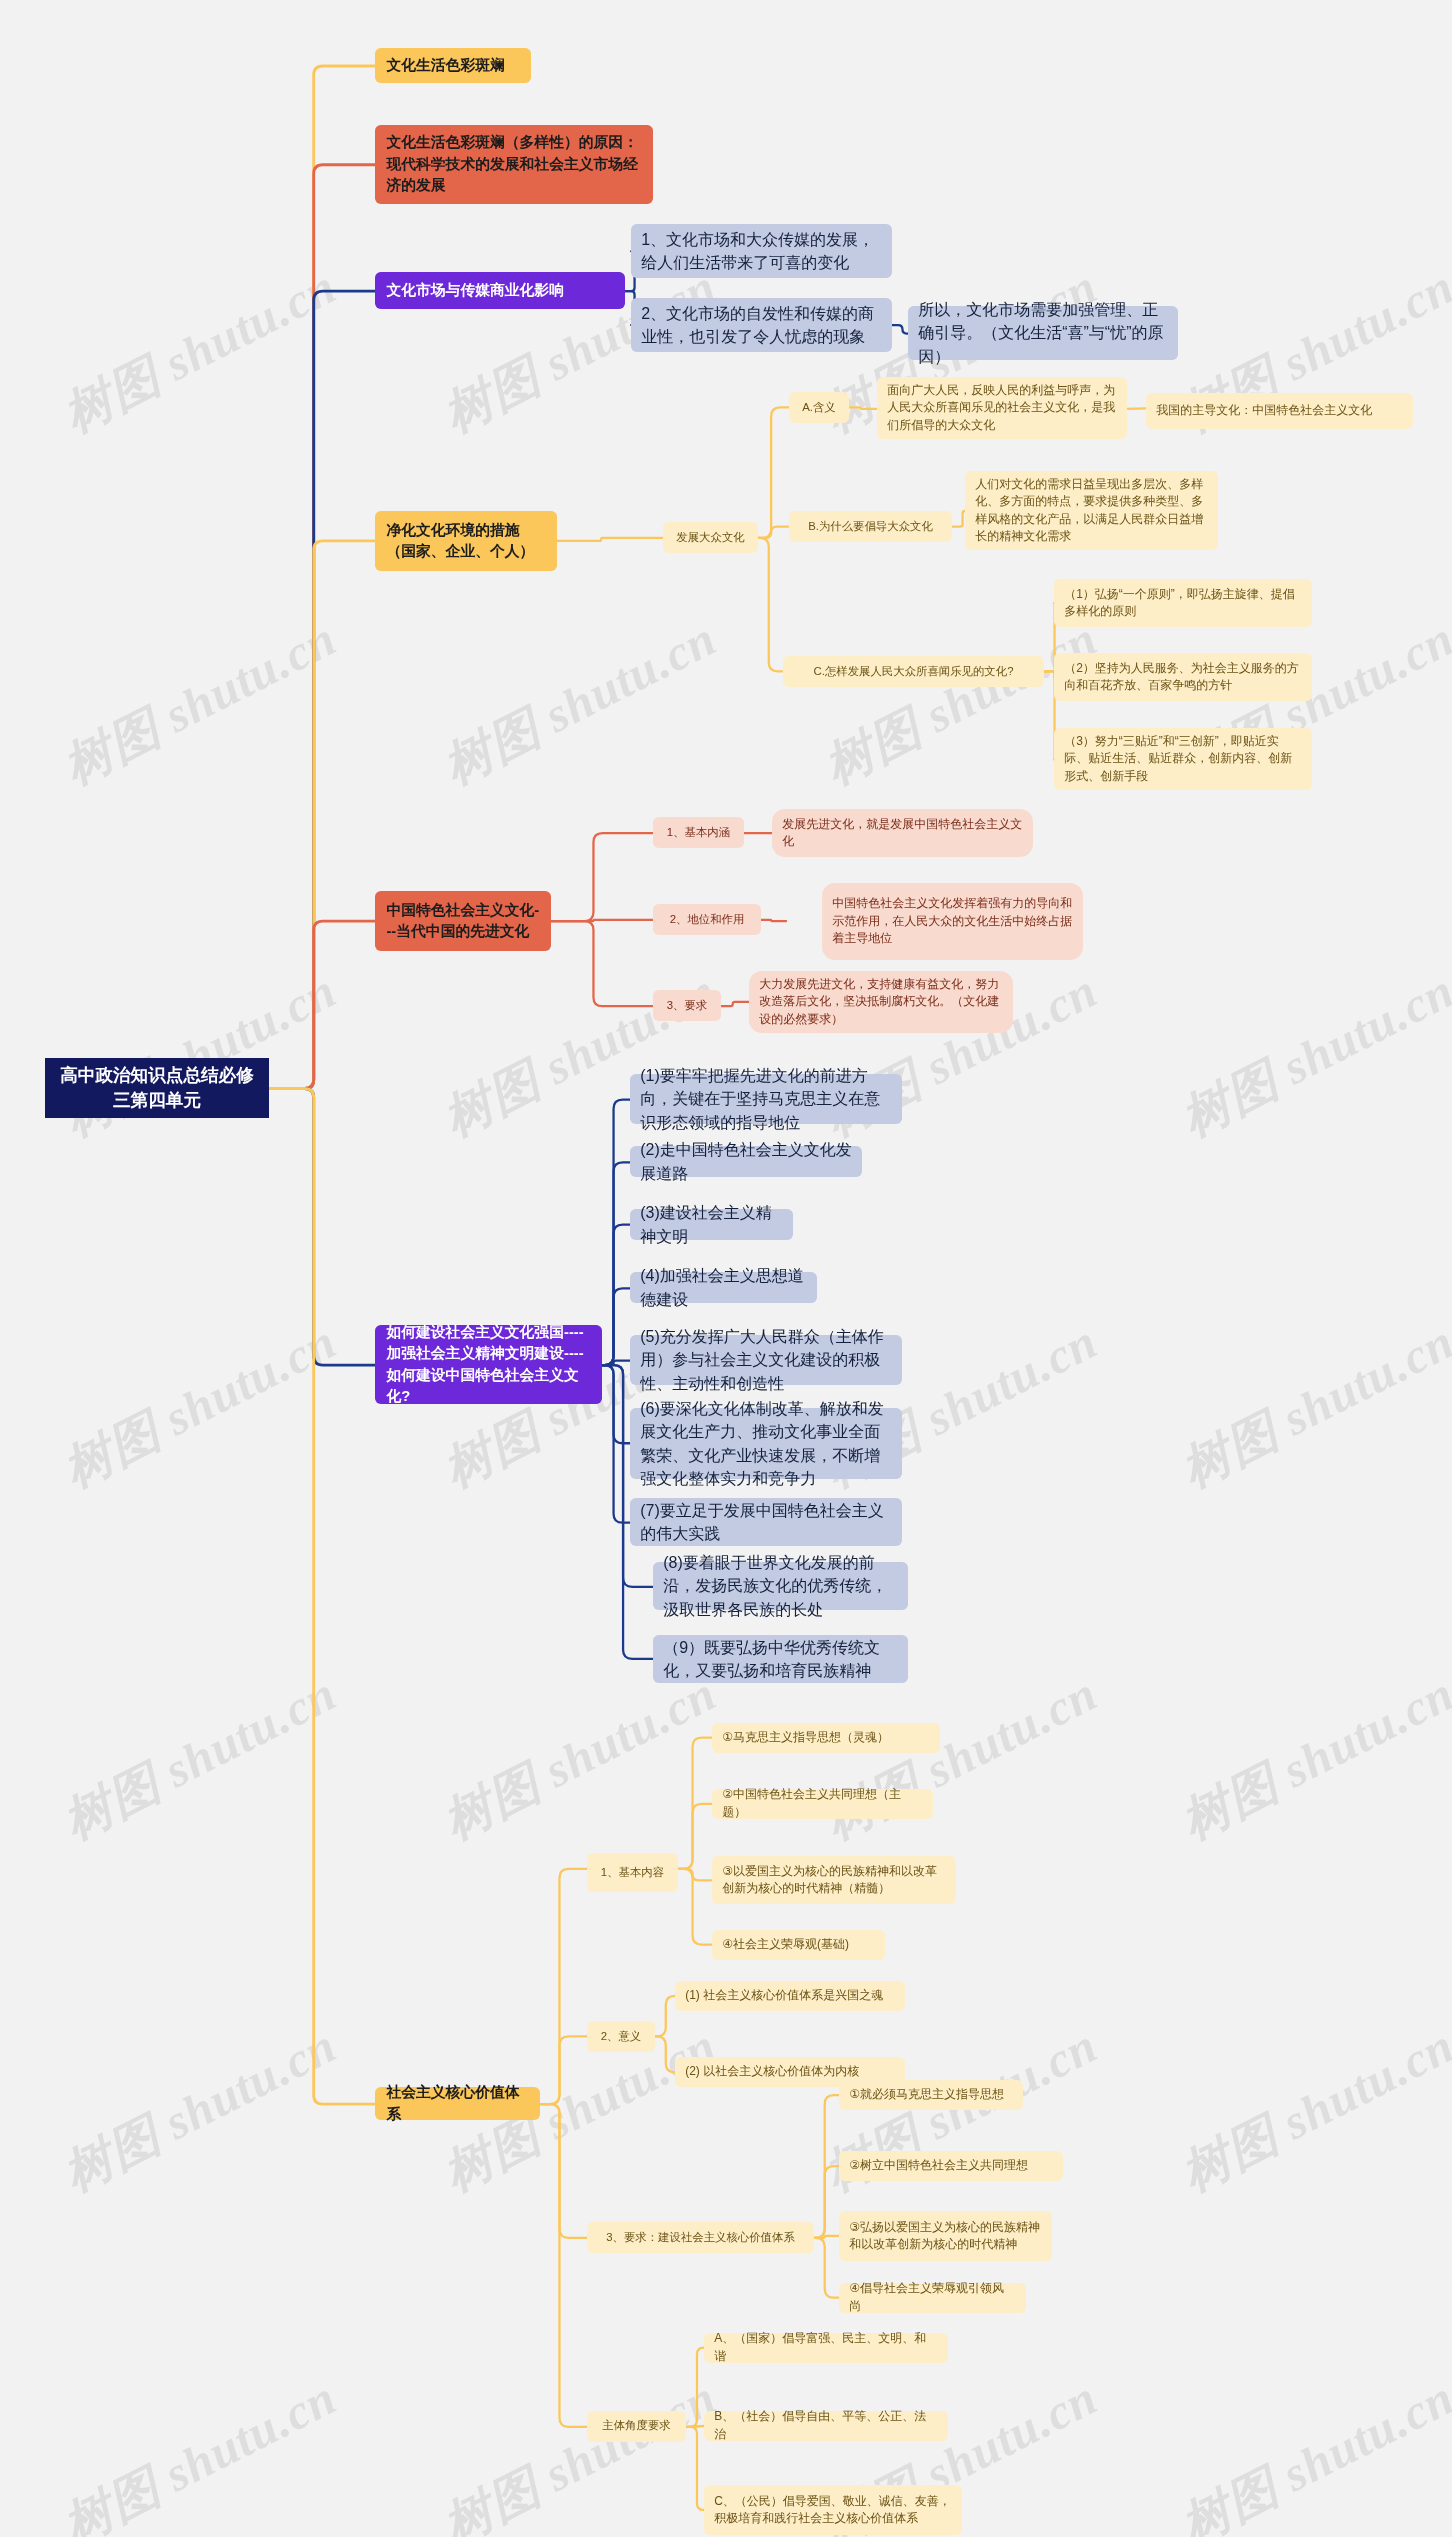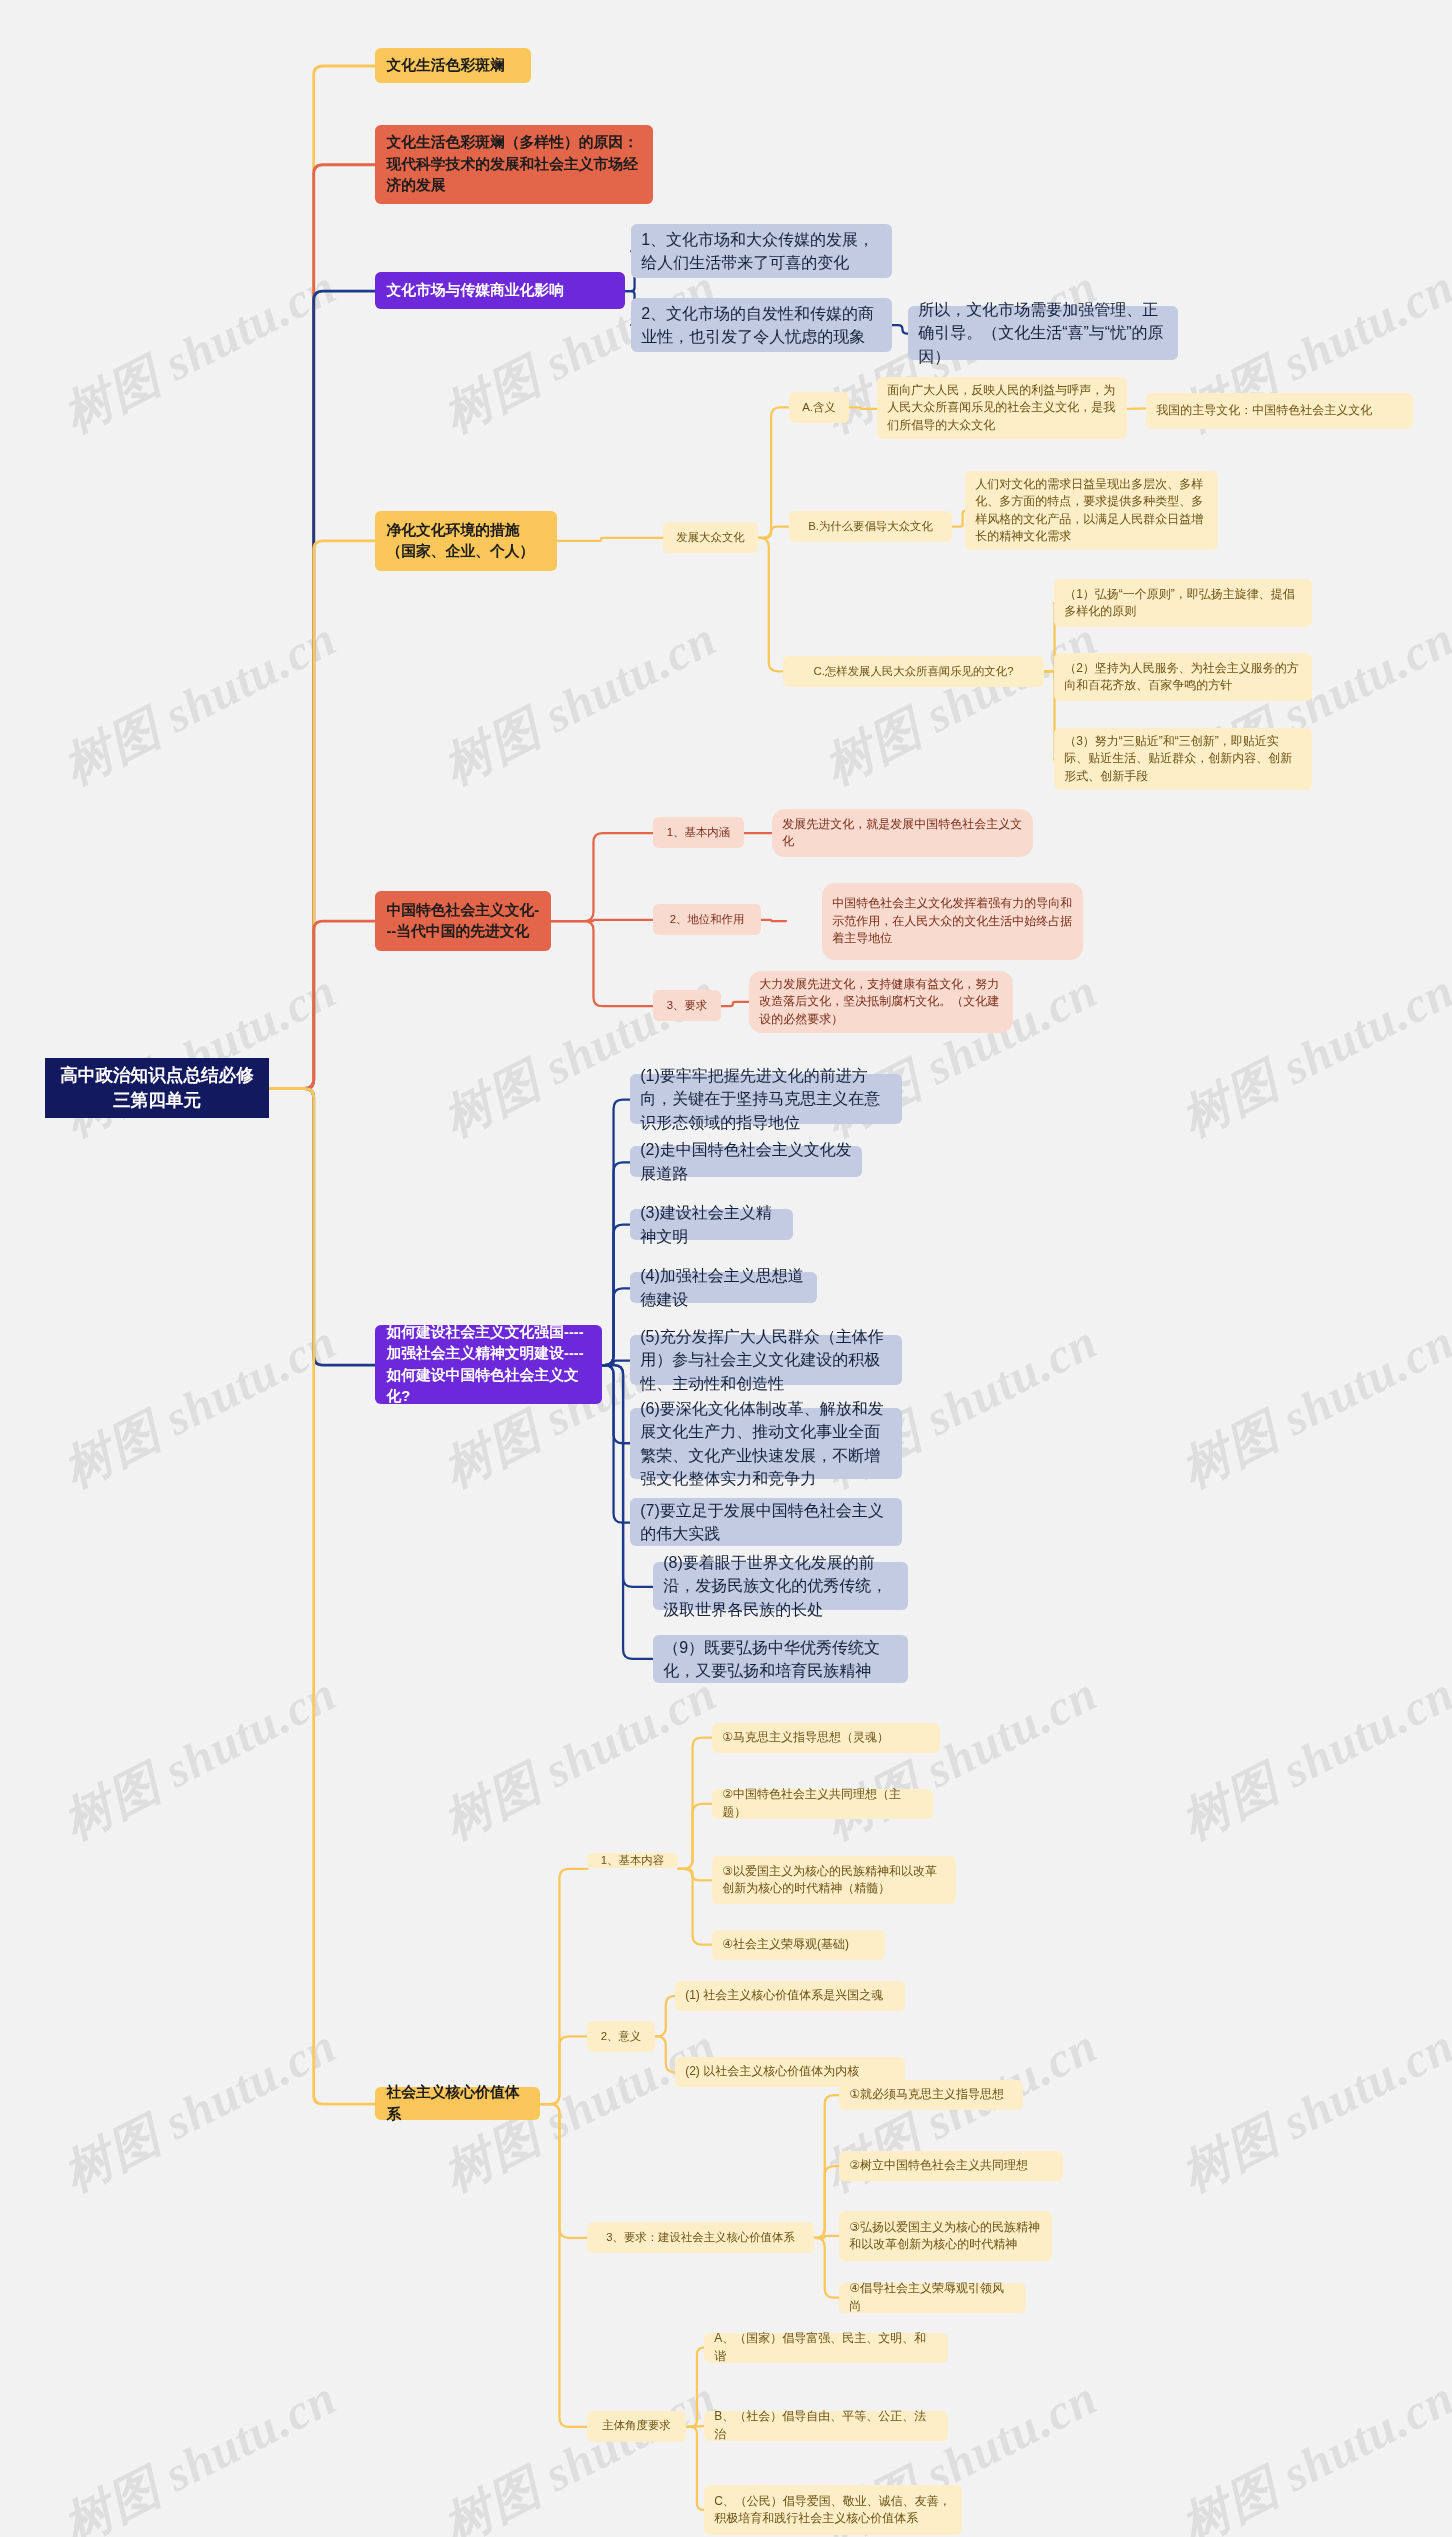--- a/index.html
+++ b/index.html
@@ -170,21 +170,21 @@
 <div class="node lv2-blue" style="left:630px;top:1209px;width:163px;height:31px;">(3)建设社会主义精神文明</div>
 <div class="node lv2-blue" style="left:630px;top:1272px;width:187px;height:31px;">(4)加强社会主义思想道德建设</div>
 <div class="node lv2-blue" style="left:630px;top:1335px;width:272px;height:50px;">(5)充分发挥广大人民群众（主体作用）参与社会主义文化建设的积极性、主动性和创造性</div>
 <div class="node lv2-blue" style="left:630px;top:1408px;width:272px;height:71px;">(6)要深化文化体制改革、解放和发展文化生产力、推动文化事业全面繁荣、文化产业快速发展，不断增强文化整体实力和竞争力</div>
 <div class="node lv2-blue" style="left:630px;top:1498px;width:272px;height:48px;">(7)要立足于发展中国特色社会主义的伟大实践</div>
 <div class="node lv2-blue" style="left:653px;top:1562px;width:255px;height:48px;">(8)要着眼于世界文化发展的前沿，发扬民族文化的优秀传统，汲取世界各民族的长处</div>
 <div class="node lv2-blue" style="left:653px;top:1635px;width:255px;height:48px;">（9）既要弘扬中华优秀传统文化，又要弘扬和培育民族精神</div>
 
 <div class="node lv1-yellow" style="left:375px;top:2087px;width:165px;height:33px;">社会主义核心价值体系</div>
 
-<div class="node lv2-sm-yellow" style="left:587px;top:1853px;width:91px;height:15px;justify-content:center;">1、基本内容</div>
+<div class="node lv2-sm-yellow" style="left:587px;top:1853px;width:91px;height:39px;justify-content:center;">1、基本内容</div>
 <div class="node lv2-yellow" style="left:712px;top:1723px;width:228px;height:29.5px;">①马克思主义指导思想（灵魂）</div>
 <div class="node lv2-yellow" style="left:712px;top:1789px;width:221px;height:29.5px;">②中国特色社会主义共同理想（主题）</div>
 <div class="node lv2-yellow" style="left:712px;top:1856px;width:244px;height:48px;">③以爱国主义为核心的民族精神和以改革创新为核心的时代精神（精髓）</div>
 <div class="node lv2-yellow" style="left:712px;top:1930px;width:173px;height:29.5px;">④社会主义荣辱观(基础)</div>
 
 <div class="node lv2-sm-yellow" style="left:587px;top:2021px;width:68px;height:31px;justify-content:center;">2、意义</div>
 <div class="node lv2-yellow" style="left:675px;top:1981px;width:230px;height:29.5px;">(1) 社会主义核心价值体系是兴国之魂</div>
 <div class="node lv2-yellow" style="left:675px;top:2057px;width:230px;height:29.5px;">(2) 以社会主义核心价值体为内核</div>
 
 <div class="node lv2-sm-yellow" style="left:587px;top:2222px;width:227px;height:31px;justify-content:center;">3、要求：建设社会主义核心价值体系</div>

